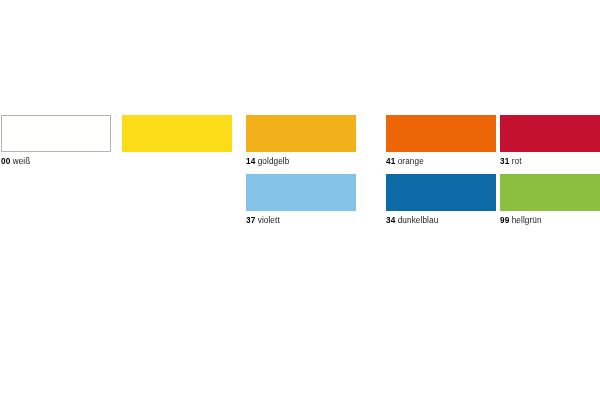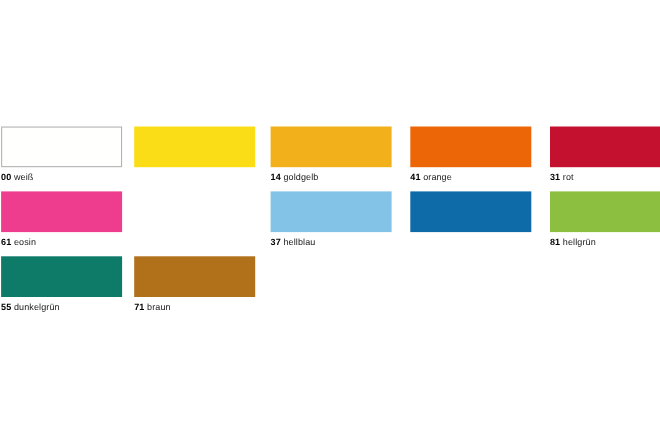--- a/index.html
+++ b/index.html
@@ -35,21 +35,21 @@
     width: 600px;
   }
   .swatch-cell {
     position: absolute;
     top: 0;
     width: 110px;
   }
   .swatch-cell.col-0 { left: 1px; }
   .swatch-cell.col-1 { left: 122px; }
   .swatch-cell.col-2 { left: 246px; }
-  .swatch-cell.col-3 { left: 373px; }
+  .swatch-cell.col-3 { left: 386px; }
   .swatch-cell.col-4 { left: 500px; }
   .swatch-chip {
     display: block;
     width: 110px;
     height: 37px;
     box-sizing: border-box;
   }
   .swatch-chip.bordered {
     border: 1px solid #b3b3b3;
   }
@@ -91,40 +91,27 @@
         <div class="swatch-cell col-3">
           <div class="swatch-chip" title="#ec6608" style="background-color: rgb(236, 102, 8);"></div>
           <div class="swatch-label"><span class="swatch-code">41</span> <span class="swatch-name">orange</span></div>
         </div>
         <div class="swatch-cell col-4">
           <div class="swatch-chip" title="#c4112f" style="background-color: rgb(196, 17, 47);"></div>
           <div class="swatch-label"><span class="swatch-code">31</span> <span class="swatch-name">rot</span></div>
         </div>
       </div>
       <div class="swatch-row">
-        <div class="swatch-cell col-0">
-          <div class="swatch-chip" title="#ee3d8f" style="background-color: rgb(238, 61, 143);"></div>
-          <div class="swatch-label"><span class="swatch-code">61</span> <span class="swatch-name">eosin</span></div>
-        </div>
         <div class="swatch-cell col-2">
           <div class="swatch-chip" title="#84c3e8" style="background-color: rgb(132, 195, 232);"></div>
-          <div class="swatch-label"><span class="swatch-code">37</span> <span class="swatch-name">hellblau</span></div>
+          <div class="swatch-label"><span class="swatch-code">37</span> <span class="swatch-name">violett</span></div>
         </div>
         <div class="swatch-cell col-3">
           <div class="swatch-chip" title="#0f6aa8" style="background-color: rgb(15, 106, 168);"></div>
+          <div class="swatch-label"><span class="swatch-code">34</span> <span class="swatch-name">dunkelblau</span></div>
         </div>
         <div class="swatch-cell col-4">
           <div class="swatch-chip" title="#8cbe3f" style="background-color: rgb(140, 190, 63);"></div>
-          <div class="swatch-label"><span class="swatch-code">81</span> <span class="swatch-name">hellgrün</span></div>
-        </div>
-      </div>
-      <div class="swatch-row">
-        <div class="swatch-cell col-0">
-          <div class="swatch-chip" title="#0e7a68" style="background-color: rgb(14, 122, 104);"></div>
-          <div class="swatch-label"><span class="swatch-code">55</span> <span class="swatch-name">dunkelgrün</span></div>
-        </div>
-        <div class="swatch-cell col-1">
-          <div class="swatch-chip" title="#b0711a" style="background-color: rgb(176, 113, 26);"></div>
-          <div class="swatch-label"><span class="swatch-code">71</span> <span class="swatch-name">braun</span></div>
+          <div class="swatch-label"><span class="swatch-code">99</span> <span class="swatch-name">hellgrün</span></div>
         </div>
       </div>
     </div>
 </div>
 
 </body></html>

